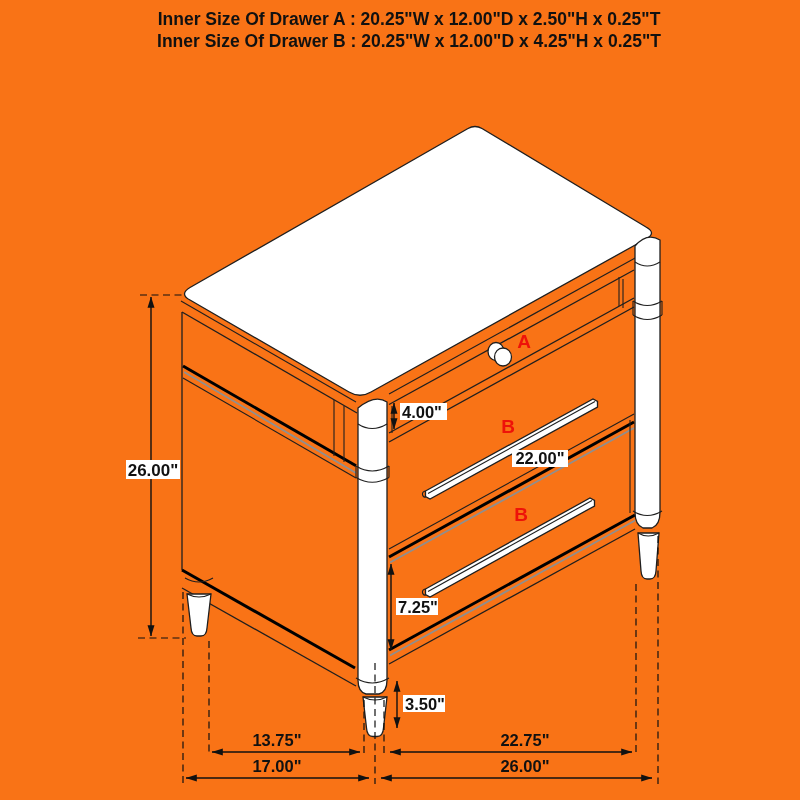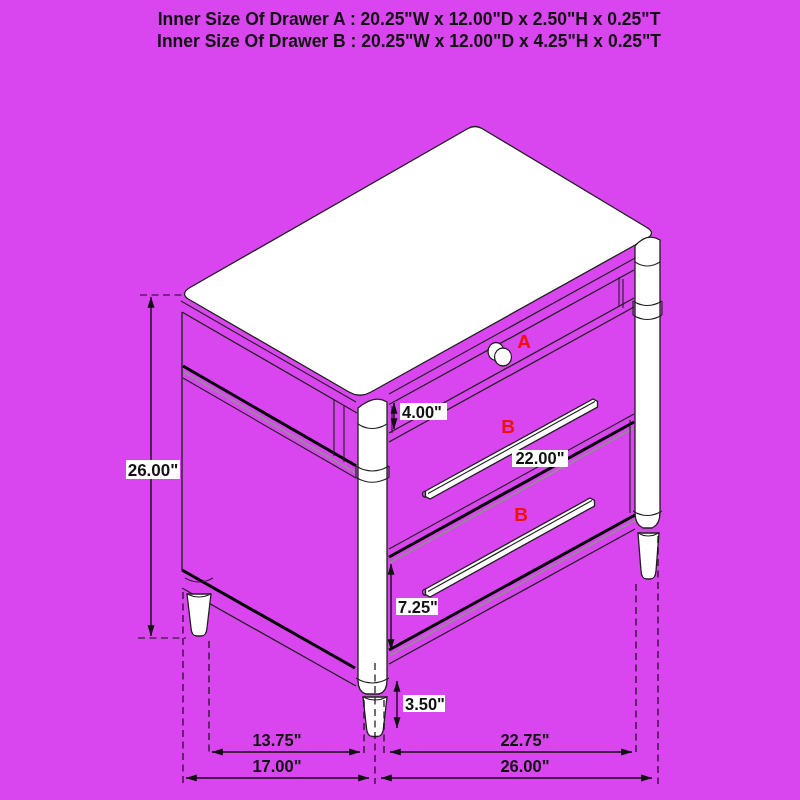--- a/index.html
+++ b/index.html
@@ -1,16 +1,16 @@
 <!DOCTYPE html>
 <html><head>
 <meta charset="utf-8">
 <style>
   html,body{margin:0;padding:0;background:#fff;}
-  .page{position:relative;width:800px;height:800px;background:#d946ef;overflow:hidden;
+  .page{position:relative;width:800px;height:800px;background:#f97316;overflow:hidden;
         font-family:"Liberation Sans", sans-serif;}
   svg{position:absolute;left:0;top:0;}
   .t-title{font:700 17.5px "Liberation Sans", sans-serif;fill:#111;}
   .t-dim{font:700 16.5px "Liberation Sans", sans-serif;fill:#111;}
   .t-dim-lg{font:700 17px "Liberation Sans", sans-serif;fill:#111;}
   .t-red{font:700 19px "Liberation Sans", sans-serif;fill:#ee1209;}
   .ln{stroke:#1f1f1f;stroke-width:1.3;fill:none;}
   .ln2{stroke:#1f1f1f;stroke-width:1.1;fill:none;}
   .thick{stroke:#000;stroke-width:3;fill:none;}
   .gray{stroke:#8f8f8f;stroke-width:1.8;fill:none;}

